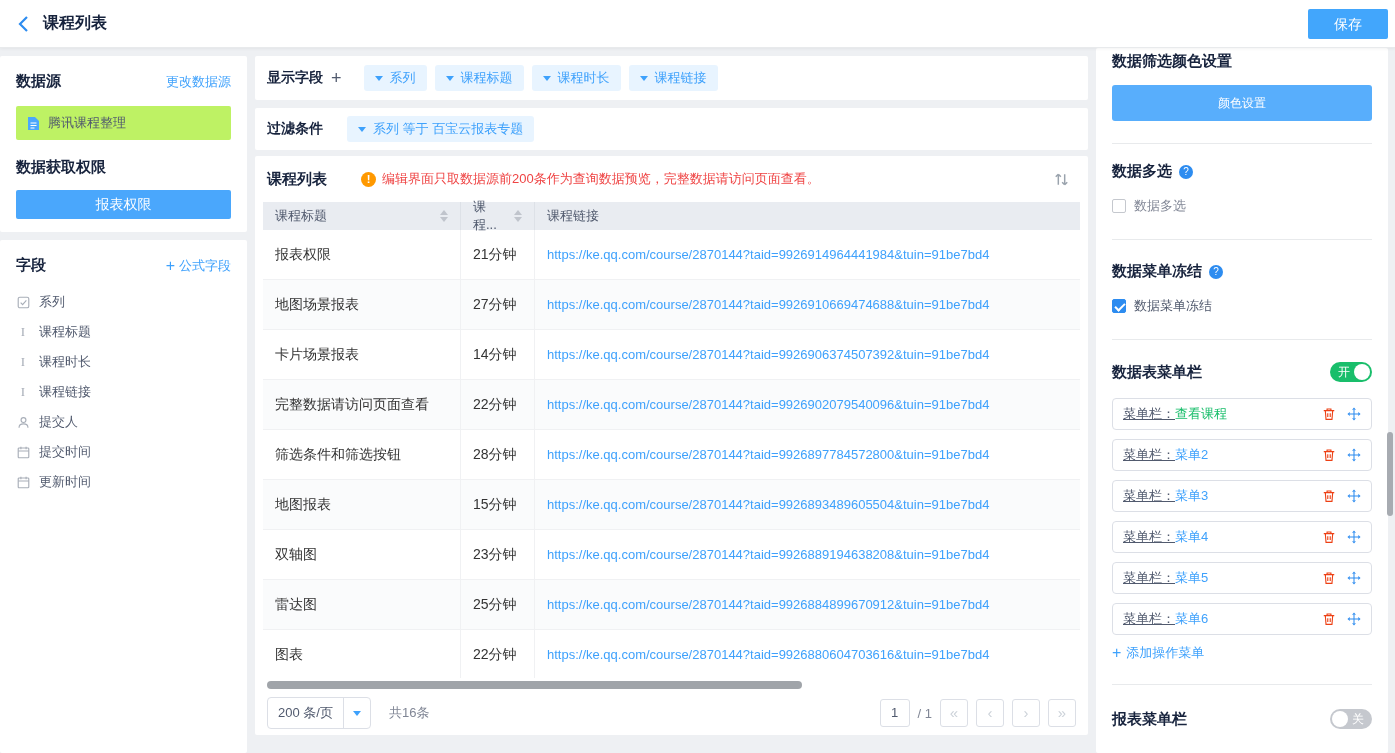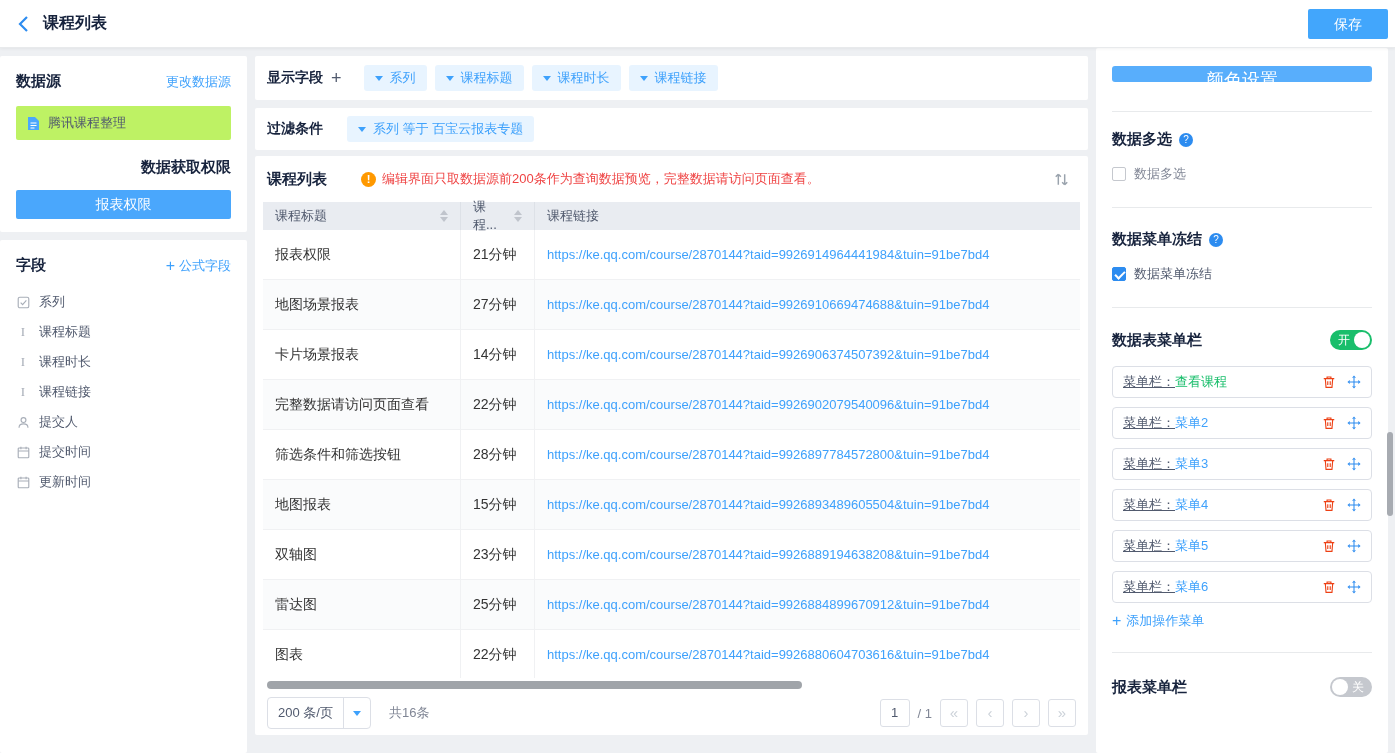--- a/index.html
+++ b/index.html
@@ -33,21 +33,21 @@
   
   .left-card1 { left:0; top:56px; width:247px; height:176px; padding:16px; }
   .left-card2 { left:0; top:240px; width:247px; height:513px; padding:16px; }
   .row-between { display:flex; align-items:center; justify-content:space-between; }
   .section-title { font-size:15px; font-weight:bold; color:#17233d; }
   .blue-link { color:#3ea1fc; font-size:13px; cursor:pointer; }
   .ds-row {
     margin-top:15px; background:#bef264; height:34px; border-radius:2px;
     display:flex; align-items:center; padding:0 10px; gap:8px; font-size:13px; color:#515a6e;
   }
-  .sub-title { margin-top:18px;text-align:right; }
+  .sub-title { margin-top:18px; }
   .perm-btn {
     margin-top:13px; width:215px; height:29px; background:#4aa7fc; color:#fff;
     border:none; border-radius:2px; font-size:14px; text-align:center; line-height:29px; cursor:pointer;
   }
   .formula-link { display:flex; align-items:center; gap:4px; }
   .field-list { margin-top:12px; }
   .field-item { height:30px; display:flex; align-items:center; gap:9px; font-size:13px; color:#515a6e; cursor:pointer; }
   .ticon { font-family:"Liberation Serif", serif; color:#a8aeb8; font-size:13px; width:14px; text-align:center; display:inline-block; }
   .ficon { width:14px; display:inline-flex; justify-content:center; }
 
@@ -103,21 +103,21 @@
   .total-count { margin-left:18px; color:#808695; font-size:13px; }
   .pager { margin-left:auto; display:flex; align-items:center; gap:8px; }
   .page-input { width:30px; height:28px; border:1px solid #dcdfe6; border-radius:3px; text-align:center; line-height:26px; font-size:13px; color:#515a6e; background:#fff; }
   .page-of { color:#808695; font-size:13px; }
   .pg-btn { width:28px; height:28px; border:1px solid #dcdfe6; border-radius:3px; background:#fff; color:#ccd2d9; text-align:center; line-height:25px; font-size:15px; cursor:default; }
 
   
   .right-card { left:1096px; top:48px; width:292px; height:705px; padding:16px; overflow:hidden; }
   .right-inner { margin-top:-12px; }
   .divider { height:1px; background:#e8eaec; }
-  .color-btn { margin-top:14px; width:100%; height:16px; background:#58aefc; color:#fff; border:none; border-radius:3px; font-size:18px; text-align:center; line-height:28px; cursor:pointer; }
+  .color-btn { margin-top:14px; width:100%; height:36px; background:#58aefc; color:#fff; border:none; border-radius:3px; font-size:12px; text-align:center; line-height:28px; cursor:pointer; }
   .help-icon { width:14px; height:14px; border-radius:50%; background:#2d8cf0; color:#fff; font-size:10px; text-align:center; line-height:14px; display:inline-block; margin-left:7px; flex:none; }
   .title-row { display:flex; align-items:center; }
   .cb-row { display:flex; align-items:center; gap:8px; font-size:13px; color:#808695; cursor:pointer; }
   .cb { width:14px; height:14px; border:1px solid #c5c8ce; border-radius:2px; background:#fff; flex:none; }
   .cb.checked { background:#2d8cf0; border-color:#2d8cf0; position:relative; }
   .cb.checked::after { content:""; position:absolute; left:4px; top:1px; width:4px; height:8px; border:solid #fff; border-width:0 2px 2px 0; transform:rotate(45deg); }
   .cb-label-dark { color:#515a6e; }
   .switch { width:42px; height:20px; border-radius:10px; position:relative; font-size:12px; color:#fff; cursor:pointer; flex:none; }
   .switch .knob { position:absolute; top:2px; width:16px; height:16px; background:#fff; border-radius:50%; }
   .switch .sw-label { position:absolute; top:3px; line-height:14px; }
@@ -370,20 +370,21 @@
       <span class="pg-btn">«</span>
       <span class="pg-btn">‹</span>
       <span class="pg-btn">›</span>
       <span class="pg-btn">»</span>
     </div>
   </div>
 </div>
 
 <div class="card right-card">
   <div class="right-inner">
+    <div class="section-title">数据筛选颜色设置</div>
     <button class="color-btn">颜色设置</button>
 
     <div class="divider mt22"></div>
 
     <div class="title-row mt18">
       <span class="section-title">数据多选</span>
       <span class="help-icon">?</span>
     </div>
     <div class="cb-row mt16">
       <span class="cb"></span>

